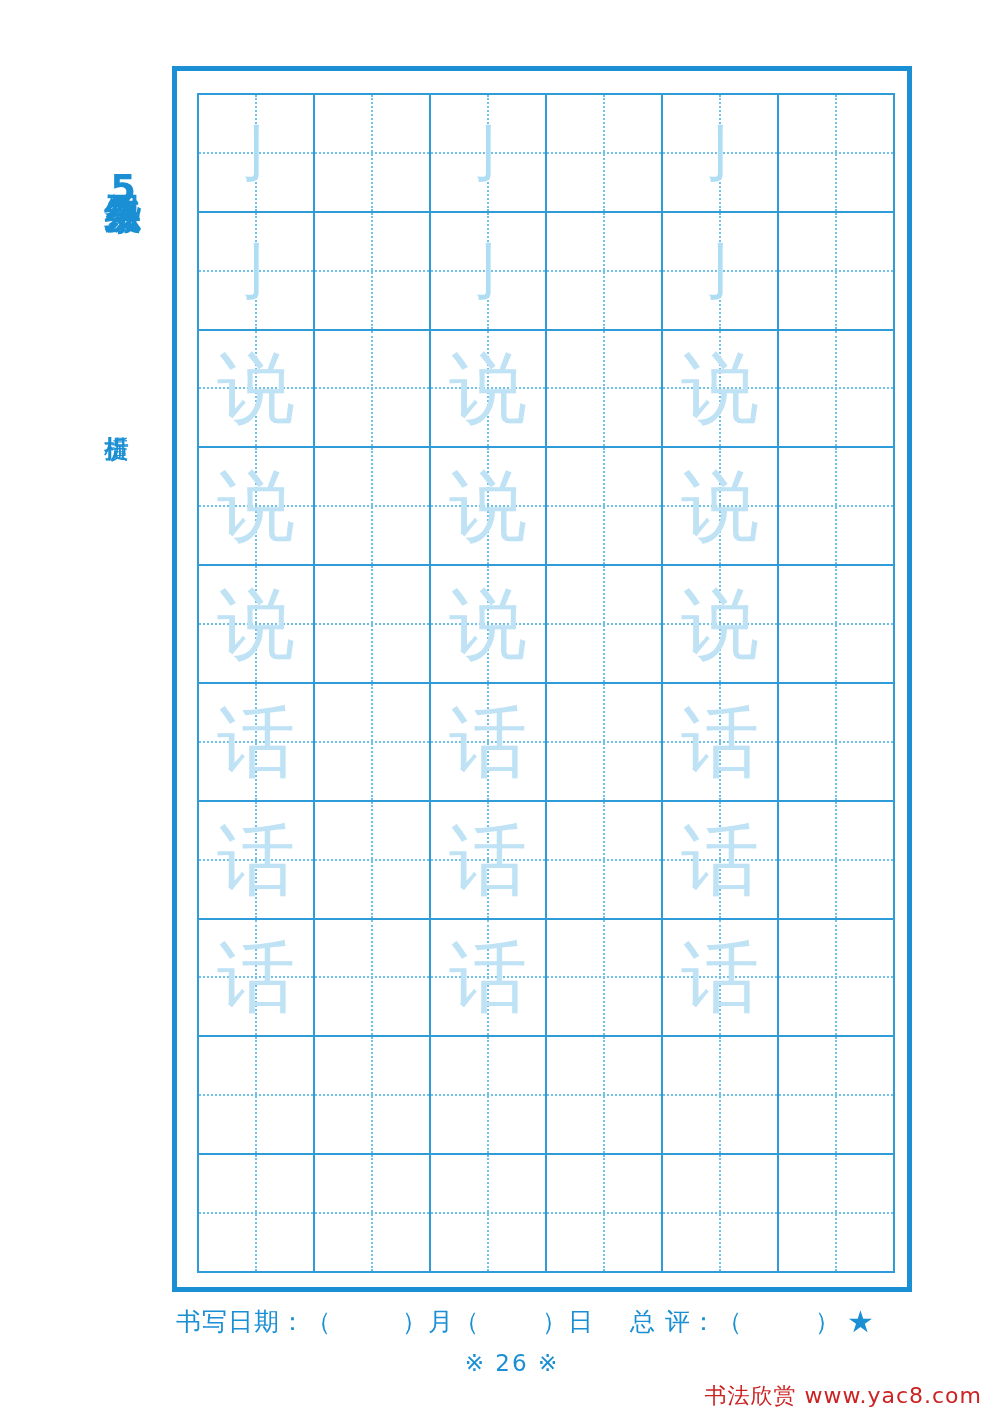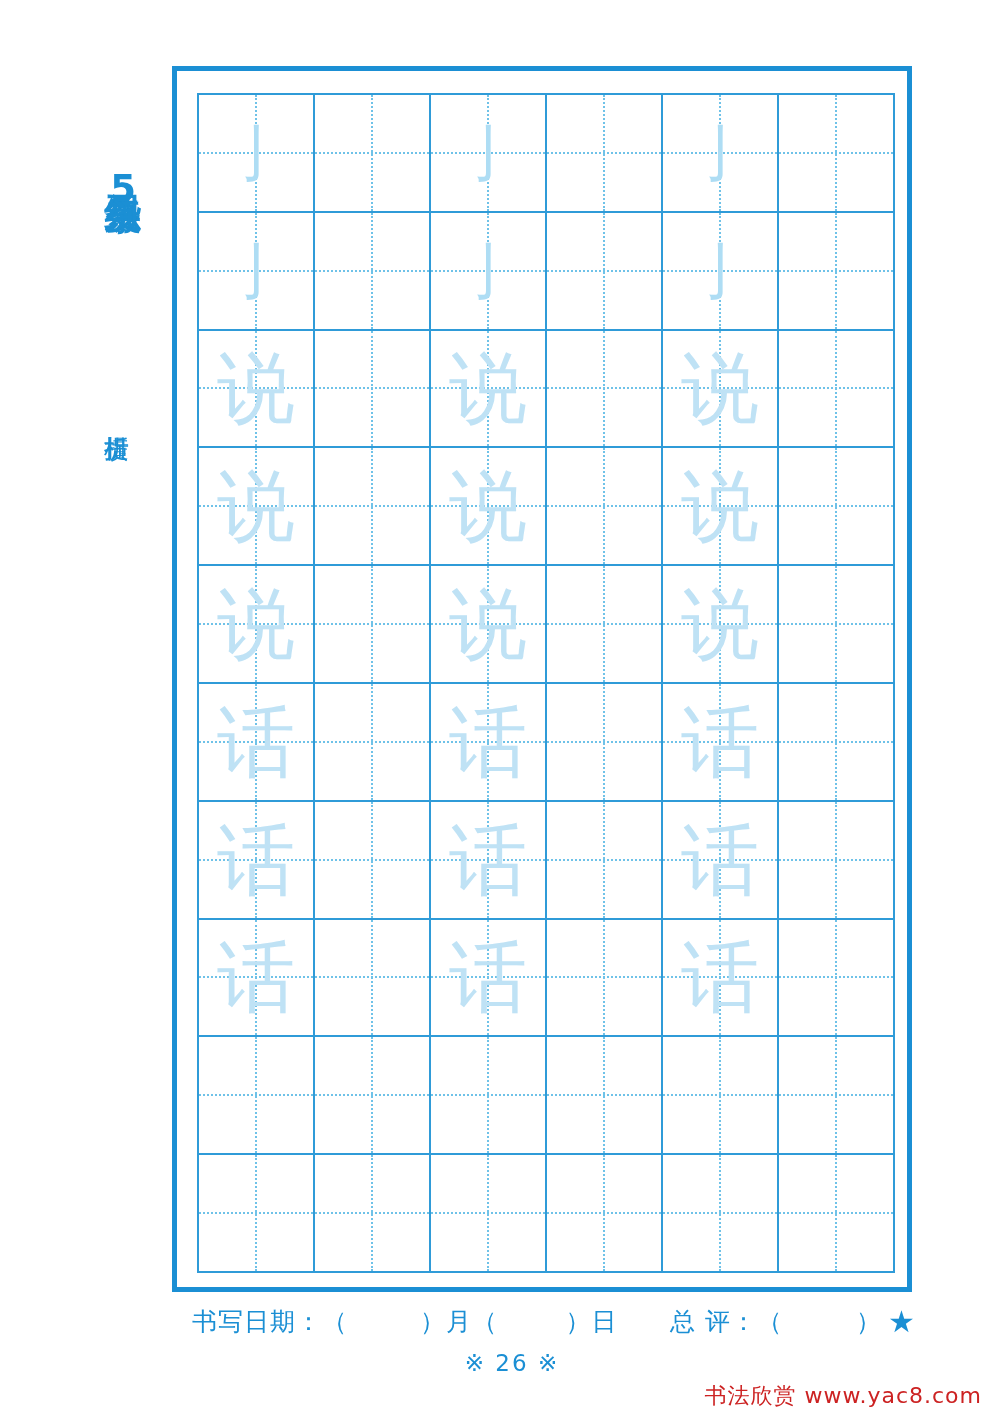--- a/index.html
+++ b/index.html
@@ -138,21 +138,21 @@
     top: 1302px;
     width: 740px;
     height: 38px;
     color: #1b8fd4;
     font-family: "DejaVu Sans", sans-serif;
     font-size: 25px;
     display: flex;
     align-items: center;
     letter-spacing: 1px;
   }
-  .footer-line .seg { white-space: pre; margin-left: 16px; }
+  .footer-line .seg { white-space: pre; }
   .star {
     color: #1b8fd4;
     font-size: 30px;
     margin-left: 6px;
   }
 
   .page-number {
     position: absolute;
     left: 12px;
     top: 1350px;

